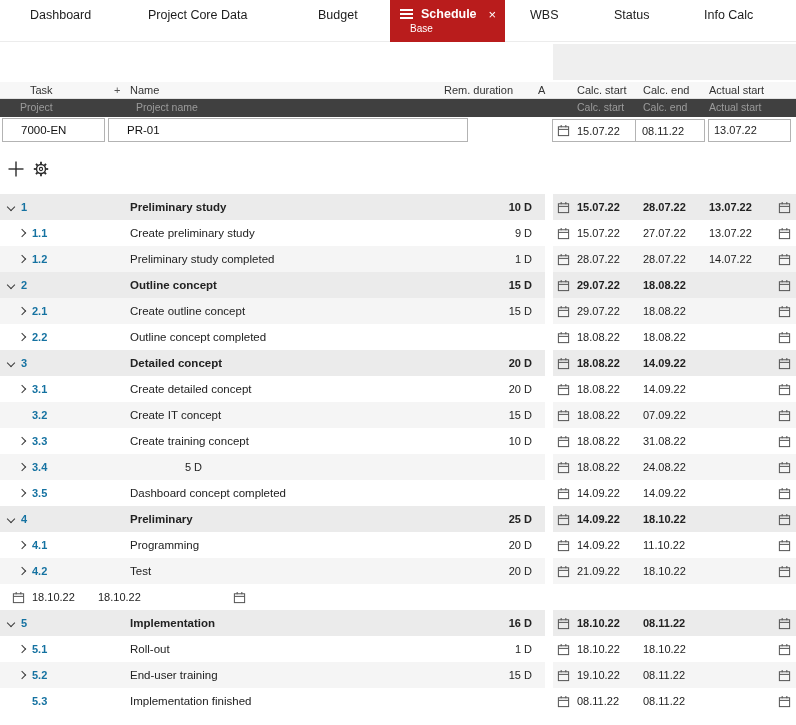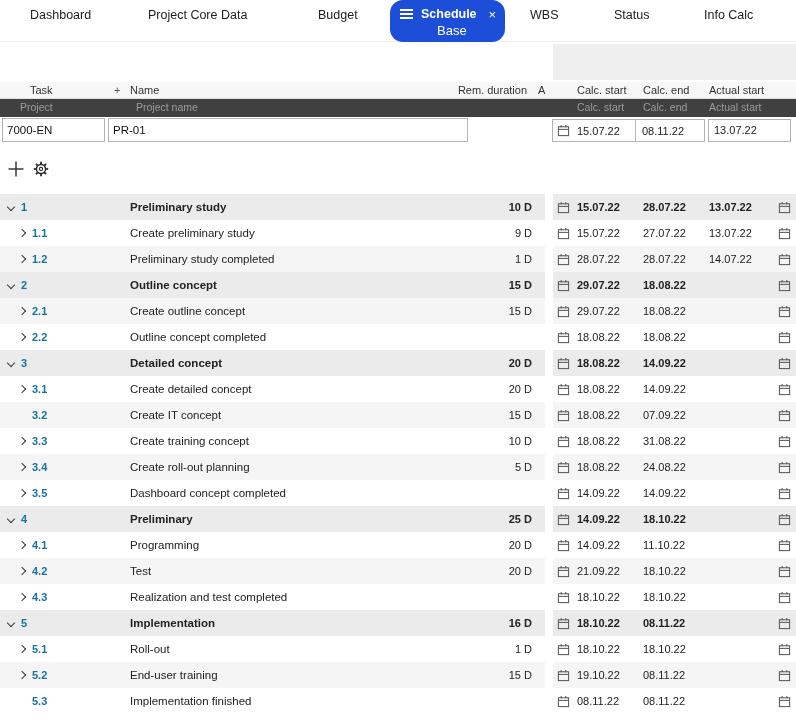--- a/index.html
+++ b/index.html
@@ -9,54 +9,54 @@
 
   
   .tabbar { position:absolute; top:0; left:0; width:796px; height:42px; background:#fff; border-bottom:1px solid #ececec; }
   .tab { position:absolute; top:8px; font-size:12.5px; color:#1c1c1c; white-space:nowrap; cursor:pointer; }
   .tab-dashboard { left:30px; }
   .tab-pcd { left:148px; }
   .tab-budget { left:318px; }
   .tab-wbs { left:530px; }
   .tab-status { left:614px; }
   .tab-info { left:704px; }
-  .tab-active { position:absolute; top:0; left:390px; width:115px; height:42px; background:#1d4ed8; color:#fff; cursor:pointer;border-radius:13px; }
+  .tab-active { position:absolute; top:0; left:390px; width:115px; height:42px; background:#b91c1c; color:#fff; cursor:pointer; }
   .ta-row { display:flex; align-items:center; padding:7px 9px 0 10px; }
   .burger { width:13px; display:flex; flex-direction:column; gap:2.5px; margin-right:8px; }
   .burger i { display:block; height:1.5px; background:#fff; }
   .ta-label { font-size:12.5px; font-weight:700; }
   .ta-close { margin-left:auto; font-size:13px; line-height:13px; cursor:pointer; }
-  .ta-sub { display:block; font-size:13px; margin:2px 0 0 47px; color:#fff; }
+  .ta-sub { display:block; font-size:10px; margin:2px 0 0 20px; color:#fff; }
 
   
   .tr-block { position:absolute; left:553px; top:44px; width:243px; height:36px; background:#efefef; }
 
   
   .ghead { position:absolute; top:82px; left:0; width:796px; height:17px; background:#f7f7f7; border-bottom:1px solid #e2e2e2; font-size:11px; color:#333; line-height:16px; }
-  .ghead span { position:absolute; white-space:nowrap; }
+  .ghead span { position:absolute; white-space:nowrap;text-align:center; }
   .gh-task { left:30px; }
   .gh-plus { left:114px; color:#555; cursor:pointer; }
   .gh-name { left:130px; }
   .gh-dur  { left:430px; width:97px; text-align:right; }
   .gh-a    { left:538px; }
   .gh-cs   { left:577px; }
   .gh-ce   { left:643px; }
   .gh-as   { left:709px; }
 
   .gsub { position:absolute; top:99px; left:0; width:796px; height:18px; background:#404040; font-size:10.5px; color:#9b9b9b; line-height:17px; }
   .gsub span { position:absolute; white-space:nowrap; }
   .gs-project { left:20px; }
   .gs-pname   { left:120px;margin-left:16px; }
   .gs-cs      { left:577px; }
   .gs-ce      { left:643px; }
   .gs-as      { left:709px; }
 
   
   .inrow { position:absolute; top:118px; left:0; width:796px; height:26px; }
-  .inrow input { position:absolute; top:0; height:24px; border:1px solid #b3b3b3; font-family:"Liberation Sans", sans-serif; font-size:11.5px; color:#111; padding:0 4px; background:#fff; outline:none; }
+  .inrow input { position:absolute; top:0; height:24px; border:1px solid #b3b3b3; font-family:"Liberation Sans", sans-serif; font-size:11.5px; color:#111; padding:0 18px; background:#fff; outline:none; }
   .in-id   { left:2px;   width:103px; }
   .in-name { left:108px; width:360px; }
   .date-group { position:absolute; left:552px; top:1px; width:153px; height:23px; border:1px solid #b3b3b3; display:flex; align-items:center; background:#fff; }
   .dg-cal { flex:0 0 20px; display:flex; justify-content:center; cursor:pointer; color:#555; }
   .dg-d1  { flex:0 0 62px; padding-left:4px; font-size:11px; color:#222; cursor:pointer; }
   .dg-sep { flex:0 0 1px; height:23px; background:#b3b3b3; }
   .dg-d2  { flex:1; padding-left:6px; font-size:11px; color:#222; cursor:pointer; }
   .as-box { position:absolute; left:708px; top:1px; width:83px; height:23px; border:1px solid #b3b3b3; line-height:21px; padding-left:5px; font-size:11px; color:#222; background:#fff; cursor:pointer; }
 
   
@@ -472,21 +472,20 @@
           </span>
         </div>
       </div>
 
       <div class="row alt">
         <div class="row-left">
           <div class="c-lead">
             <span class="chev chev-right"></span>
             <span class="num">3.4</span>
           </div>
-          <div class="c-name">Create roll-out planning</div>
           <div class="c-dur">5 D</div>
           <div class="c-acol"></div>
         </div>
         <div class="row-gap"></div>
         <div class="row-right">
           <span class="r-cal">
             <svg class="cal-svg">
               <use href="#ico-cal"></use>
             </svg>
           </span>
@@ -607,29 +606,20 @@
           <div class="c-date c-as"></div>
           <span class="r-cal r-cal-r">
             <svg class="cal-svg">
               <use href="#ico-cal"></use>
             </svg>
           </span>
         </div>
       </div>
 
       <div class="row">
-        <div class="row-left">
-          <div class="c-lead">
-            <span class="chev chev-right"></span>
-            <span class="num">4.3</span>
-          </div>
-          <div class="c-name">Realization and test completed</div>
-          <div class="c-dur"></div>
-          <div class="c-acol"></div>
-        </div>
         <div class="row-gap"></div>
         <div class="row-right">
           <span class="r-cal">
             <svg class="cal-svg">
               <use href="#ico-cal"></use>
             </svg>
           </span>
           <div class="c-date">18.10.22</div>
           <div class="c-date">18.10.22</div>
           <div class="c-date c-as"></div>

